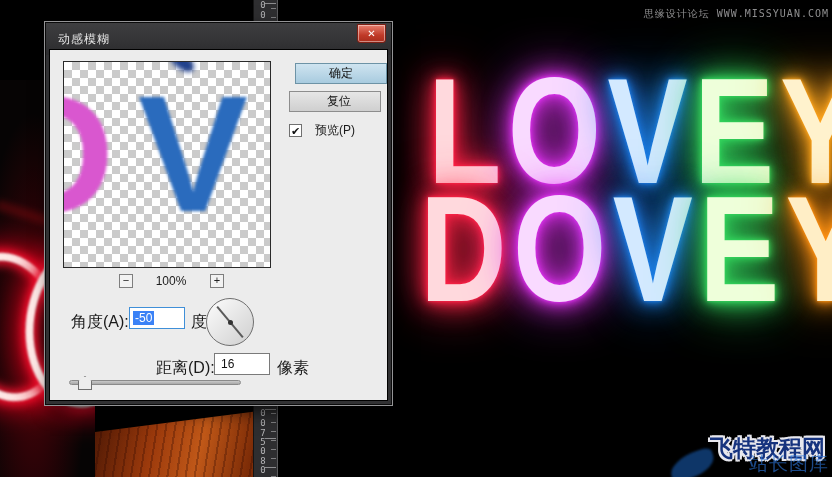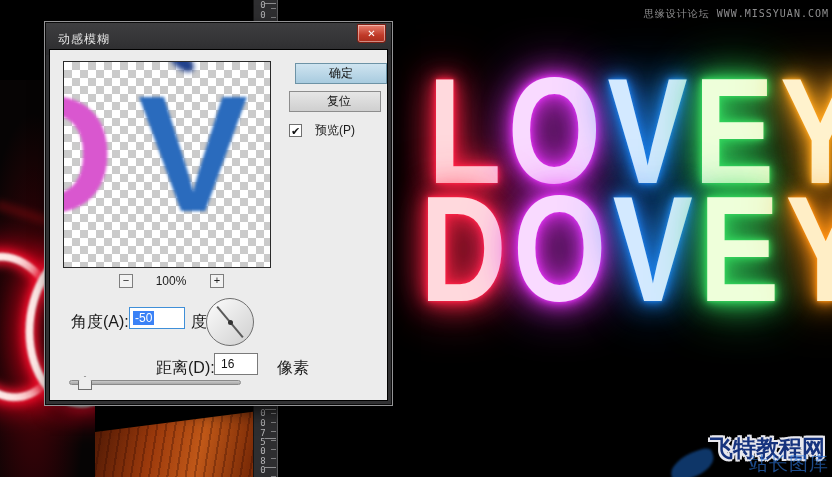--- a/index.html
+++ b/index.html
@@ -103,21 +103,21 @@
     border:1px solid #3f8fd8; font-size:12px; line-height:20px; padding-left:3px; }
   .sel { background:#3b82f6; color:#fff; padding:0 2px; }
   .angle-unit { left:141px; top:262px; }
   .dial { position:absolute; left:156px; top:248px; width:48px; height:48px; border-radius:50%;
     background:linear-gradient(135deg,#fdfdfd,#cfcfcf); border:1px solid #6f6f6f; cursor:pointer; }
   .dial .needle { position:absolute; left:3px; top:22px; width:40px; height:2px; background:#5a5a5a;
     transform:rotate(50deg); }
   .dial .dot { position:absolute; left:21px; top:21px; width:5px; height:5px; background:#333; border-radius:50%; }
 
   .dist-label { left:106px; top:308px; }
-  .dist-input { position:absolute; left:164px; top:303px; width:44px; height:22px; background:#fff;
+  .dist-input { position:absolute; left:164px; top:303px; width:56px; height:22px; background:#fff;
     border:1px solid #7a7a7a; font-size:12px; line-height:20px; padding-left:6px; color:#111; }
   .dist-unit { left:227px; top:308px; }
 
   .slider { position:absolute; left:19px; top:330px; width:172px; height:5px;
     background:linear-gradient(#c9c9c9,#a8a8a8); border:1px solid #8a8a8a; border-radius:3px; cursor:pointer; }
   .thumb { position:absolute; left:8px; top:-5px; width:14px; height:14px; background:#ededed;
     border:1px solid #6f6f6f; clip-path:polygon(50% 0, 100% 38%, 100% 100%, 0 100%, 0 38%); cursor:pointer; }
 </style>
 </head>
 <body>

